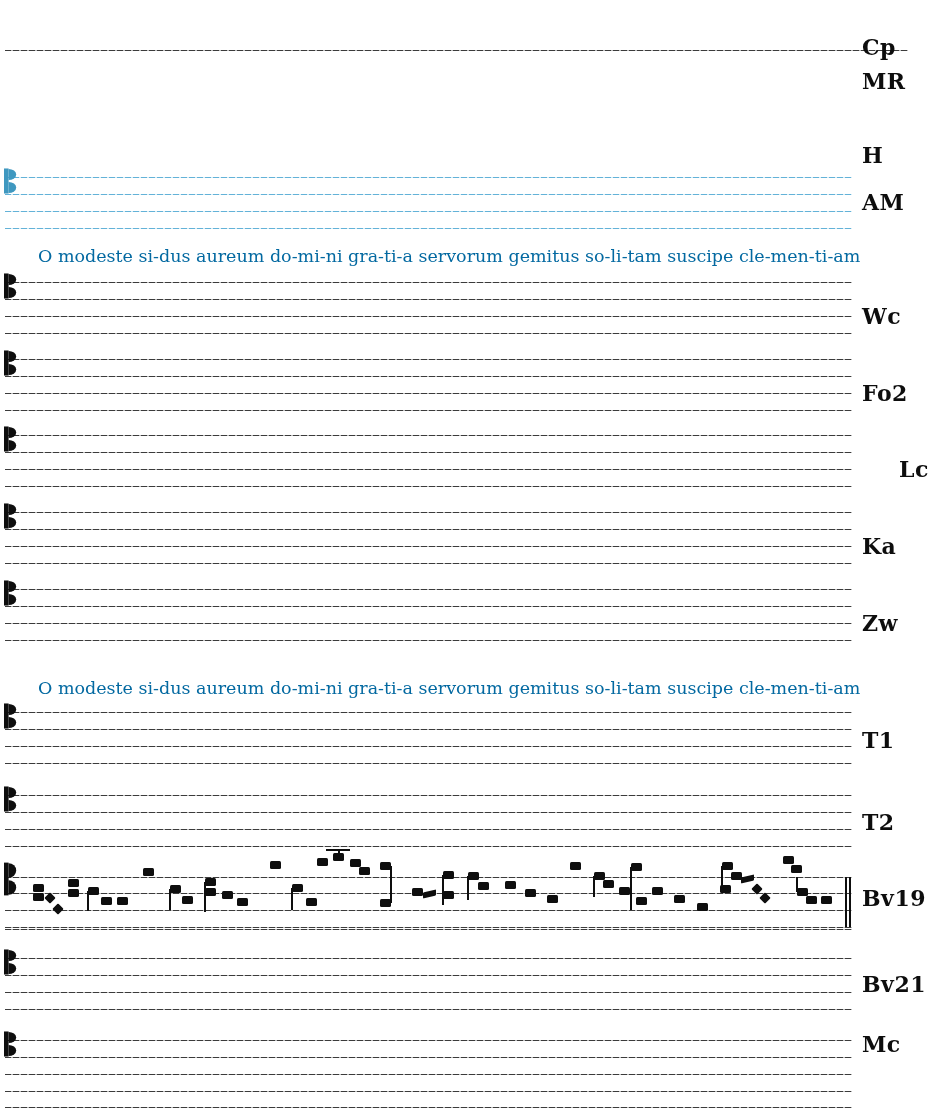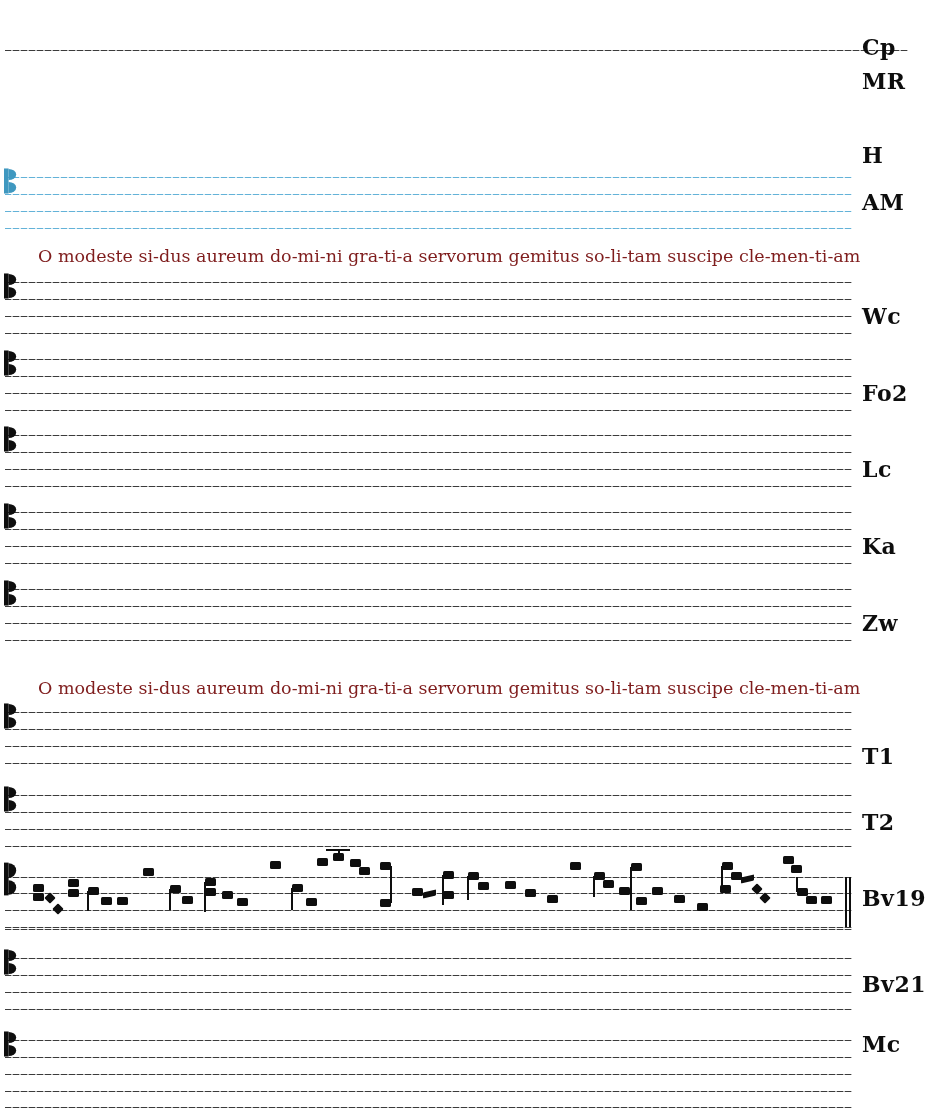--- a/index.html
+++ b/index.html
@@ -3,21 +3,21 @@
 <meta charset="utf-8">
 <style>
   html,body{margin:0;padding:0;background:#ffffff;}
   #page{position:relative;width:934px;height:1120px;background:#ffffff;overflow:hidden;
         font-family:"DejaVu Serif","Liberation Serif",serif;}
   .sline{position:absolute;height:1.4px;
          background-image:repeating-linear-gradient(90deg,#3b3b3b 0px,#3b3b3b 6px,#b9b9b9 6px,#b9b9b9 8px);}
   .sline.cyan{background-image:repeating-linear-gradient(90deg,#63b2d8 0px,#63b2d8 6px,#d6ecf6 6px,#d6ecf6 8px);}
   .staff-label{position:absolute;left:862px;transform:translateY(-50%);
                font-weight:bold;font-size:22px;color:#0d0d0d;white-space:nowrap;letter-spacing:0.5px;}
-  .lyric{position:absolute;left:38px;font-size:17.5px;color:#7f1d1d;white-space:nowrap;}
+  .lyric{position:absolute;left:38px;font-size:17.5px;color:#0369a1;white-space:nowrap;}
   .clef{position:absolute;left:4px;}
   .nh{position:absolute;background:#0e0e0e;}
   .nh.sq{width:11px;height:8px;border-radius:1.5px;}
   .nh.d{width:8px;height:8px;transform:rotate(45deg);border-radius:1px;}
   .nh.obl{width:13px;height:6px;transform:skewY(-14deg);border-radius:1px;}
   .vln{position:absolute;width:1.6px;background:#0e0e0e;}
   .hln{position:absolute;height:2px;background:#0e0e0e;}
   .staff-row{position:absolute;inset:0;}
 </style>
 </head>
@@ -76,21 +76,21 @@
       <div class="staff-row">
         <div class="sline" style="left: 5px; width: 847px; top: 435px;"></div>
         <div class="sline" style="left: 5px; width: 847px; top: 452px;"></div>
         <div class="sline" style="left: 5px; width: 847px; top: 469px;"></div>
         <div class="sline" style="left: 5px; width: 847px; top: 486px;"></div>
         <div class="clef" style="top: 426px;"><svg width="16" height="26" viewBox="0 0 16 28" preserveAspectRatio="none">
             <rect x="0" y="0.5" width="4.6" height="27" fill="#0e0e0e"></rect>
             <path d="M4.6 1 a7.6 6 0 0 1 0 12 z" fill="#0e0e0e"></path>
             <path d="M4.6 15 a7.6 6 0 0 1 0 12 z" fill="#0e0e0e"></path>
           </svg></div>
-        <div class="staff-label" style="top: 469px;">Lc</div>
+        <div class="staff-label" style="top: 469px; margin-left: 37px;">Lc</div>
       </div>
       <div class="staff-row">
         <div class="sline" style="left: 5px; width: 847px; top: 512px;"></div>
         <div class="sline" style="left: 5px; width: 847px; top: 529px;"></div>
         <div class="sline" style="left: 5px; width: 847px; top: 546px;"></div>
         <div class="sline" style="left: 5px; width: 847px; top: 563px;"></div>
         <div class="clef" style="top: 503px;"><svg width="16" height="26" viewBox="0 0 16 28" preserveAspectRatio="none">
             <rect x="0" y="0.5" width="4.6" height="27" fill="#0e0e0e"></rect>
             <path d="M4.6 1 a7.6 6 0 0 1 0 12 z" fill="#0e0e0e"></path>
             <path d="M4.6 15 a7.6 6 0 0 1 0 12 z" fill="#0e0e0e"></path>
@@ -112,21 +112,21 @@
       <div class="staff-row">
         <div class="sline" style="left: 5px; width: 847px; top: 712px;"></div>
         <div class="sline" style="left: 5px; width: 847px; top: 729px;"></div>
         <div class="sline" style="left: 5px; width: 847px; top: 746px;"></div>
         <div class="sline" style="left: 5px; width: 847px; top: 763px;"></div>
         <div class="clef" style="top: 703px;"><svg width="16" height="26" viewBox="0 0 16 28" preserveAspectRatio="none">
             <rect x="0" y="0.5" width="4.6" height="27" fill="#0e0e0e"></rect>
             <path d="M4.6 1 a7.6 6 0 0 1 0 12 z" fill="#0e0e0e"></path>
             <path d="M4.6 15 a7.6 6 0 0 1 0 12 z" fill="#0e0e0e"></path>
           </svg></div>
-        <div class="staff-label" style="top: 740px; margin-top: 16px;">T1</div>
+        <div class="staff-label" style="top: 740px;">T1</div>
       </div>
       <div class="staff-row">
         <div class="sline" style="left: 5px; width: 847px; top: 795px;"></div>
         <div class="sline" style="left: 5px; width: 847px; top: 812px;"></div>
         <div class="sline" style="left: 5px; width: 847px; top: 829px;"></div>
         <div class="sline" style="left: 5px; width: 847px; top: 846px;"></div>
         <div class="clef" style="top: 786px;"><svg width="16" height="26" viewBox="0 0 16 28" preserveAspectRatio="none">
             <rect x="0" y="0.5" width="4.6" height="27" fill="#0e0e0e"></rect>
             <path d="M4.6 1 a7.6 6 0 0 1 0 12 z" fill="#0e0e0e"></path>
             <path d="M4.6 15 a7.6 6 0 0 1 0 12 z" fill="#0e0e0e"></path>

